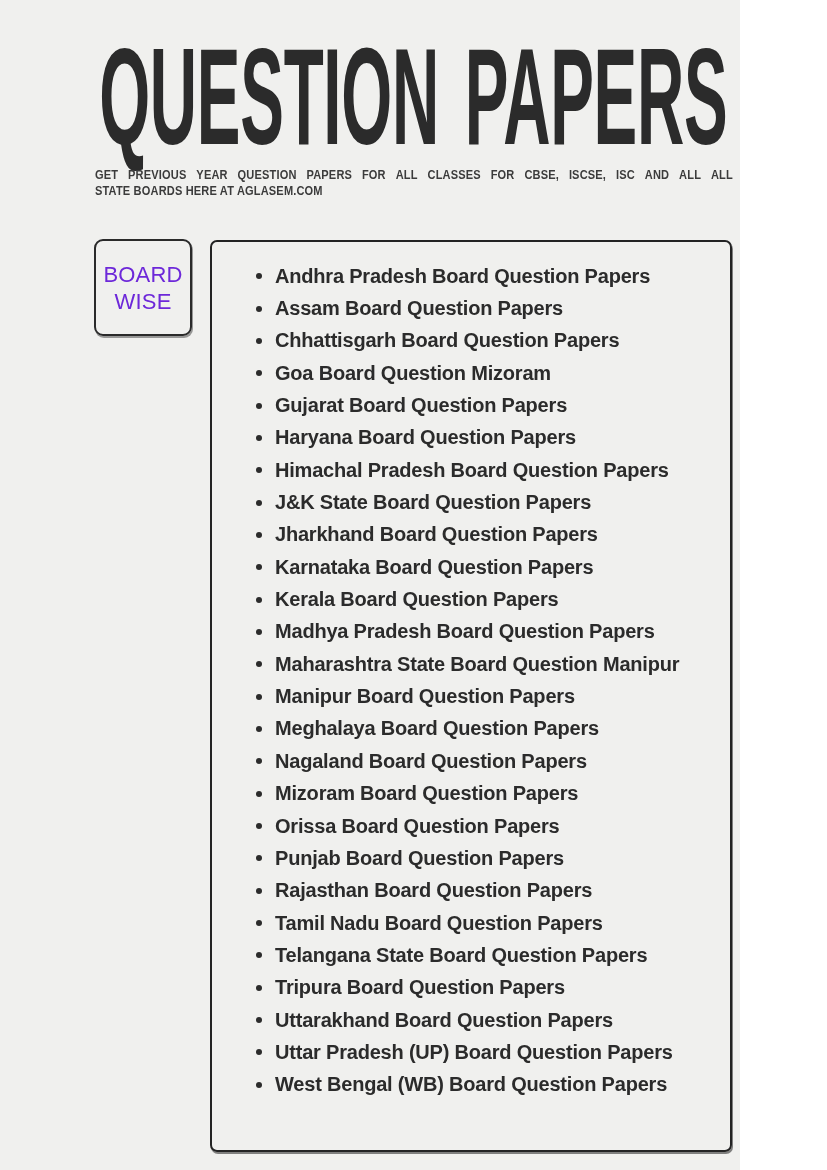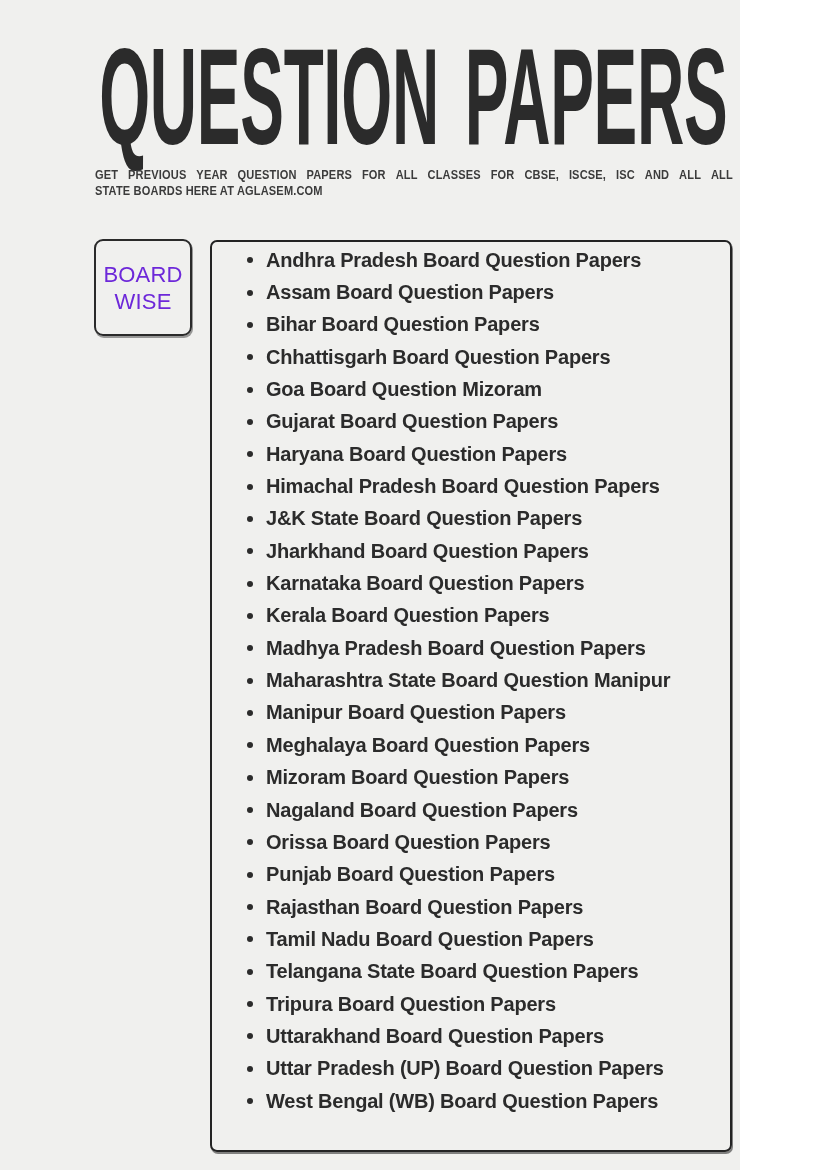--- a/index.html
+++ b/index.html
@@ -59,21 +59,21 @@
   .list-box{
     position:absolute;left:210px;top:240px;
     width:522px;height:912px;
     box-sizing:border-box;
     border:2.5px solid #232323;
     border-radius:7px;
     box-shadow:1px 2px 0 rgba(35,35,35,0.55);
     overflow:hidden;
   }
   .board-list{
-    margin:0;padding:2px 0 0 11px;list-style:none;
+    margin:16px;padding:2px 0 0 4px;list-style:none;
   }
   .board-list li{
     position:relative;
     height:32.35px;
     display:flex;align-items:center;
     padding-left:43px;
     font-weight:bold;
     font-size:20px;
     letter-spacing:-0.2px;
     color:#2b2b2b;
@@ -126,24 +126,20 @@
         <li>
           <span class="bullet"></span>
           <span>Andhra Pradesh Board Question Papers</span>
         </li>
         <li>
           <span class="bullet"></span>
           <span>Assam Board Question Papers</span>
         </li>
         <li>
           <span class="bullet"></span>
-          <span>Bihar Board Question Papers</span>
-        </li>
-        <li>
-          <span class="bullet"></span>
           <span>Chhattisgarh Board Question Papers</span>
         </li>
         <li>
           <span class="bullet"></span>
           <span>Goa Board Question Mizoram</span>
         </li>
         <li>
           <span class="bullet"></span>
           <span>Gujarat Board Question Papers</span>
         </li>
@@ -182,28 +178,28 @@
         <li>
           <span class="bullet"></span>
           <span>Manipur Board Question Papers</span>
         </li>
         <li>
           <span class="bullet"></span>
           <span>Meghalaya Board Question Papers</span>
         </li>
         <li>
           <span class="bullet"></span>
+          <span>Nagaland Board Question Papers</span>
+        </li>
+        <li>
+          <span class="bullet"></span>
           <span>Mizoram Board Question Papers</span>
         </li>
         <li>
           <span class="bullet"></span>
-          <span>Nagaland Board Question Papers</span>
-        </li>
-        <li>
-          <span class="bullet"></span>
           <span>Orissa Board Question Papers</span>
         </li>
         <li>
           <span class="bullet"></span>
           <span>Punjab Board Question Papers</span>
         </li>
         <li>
           <span class="bullet"></span>
           <span>Rajasthan Board Question Papers</span>
         </li>

